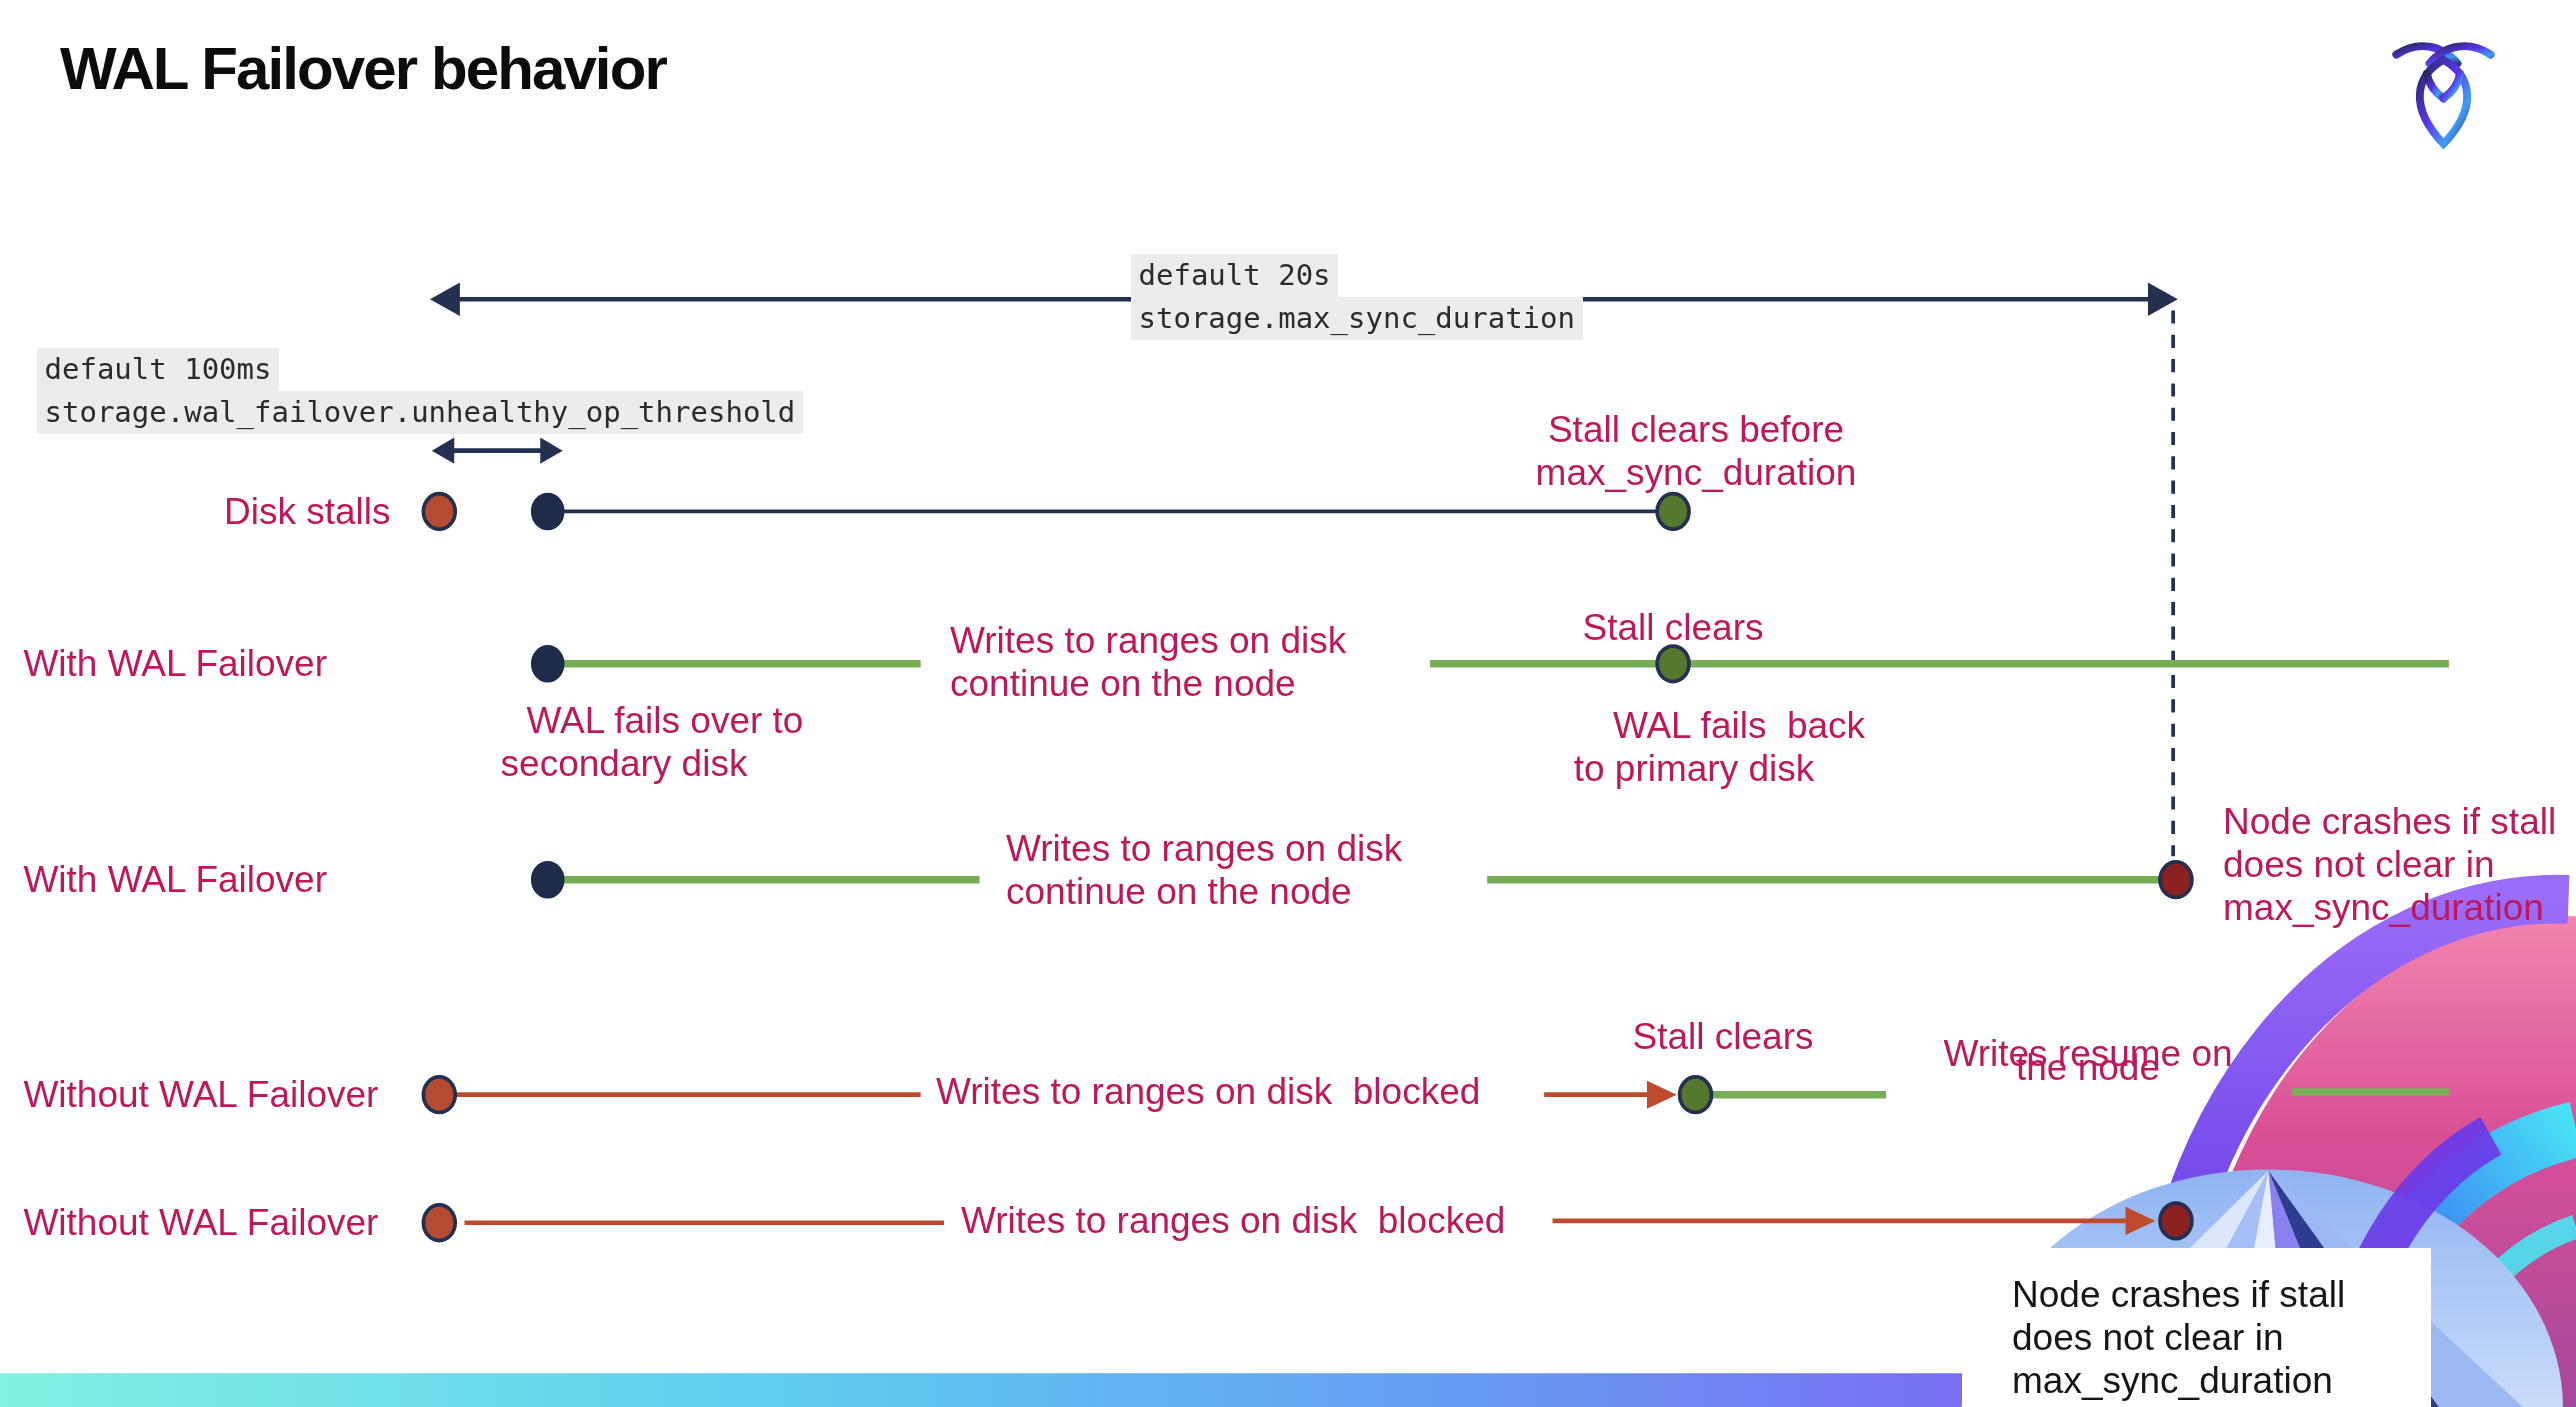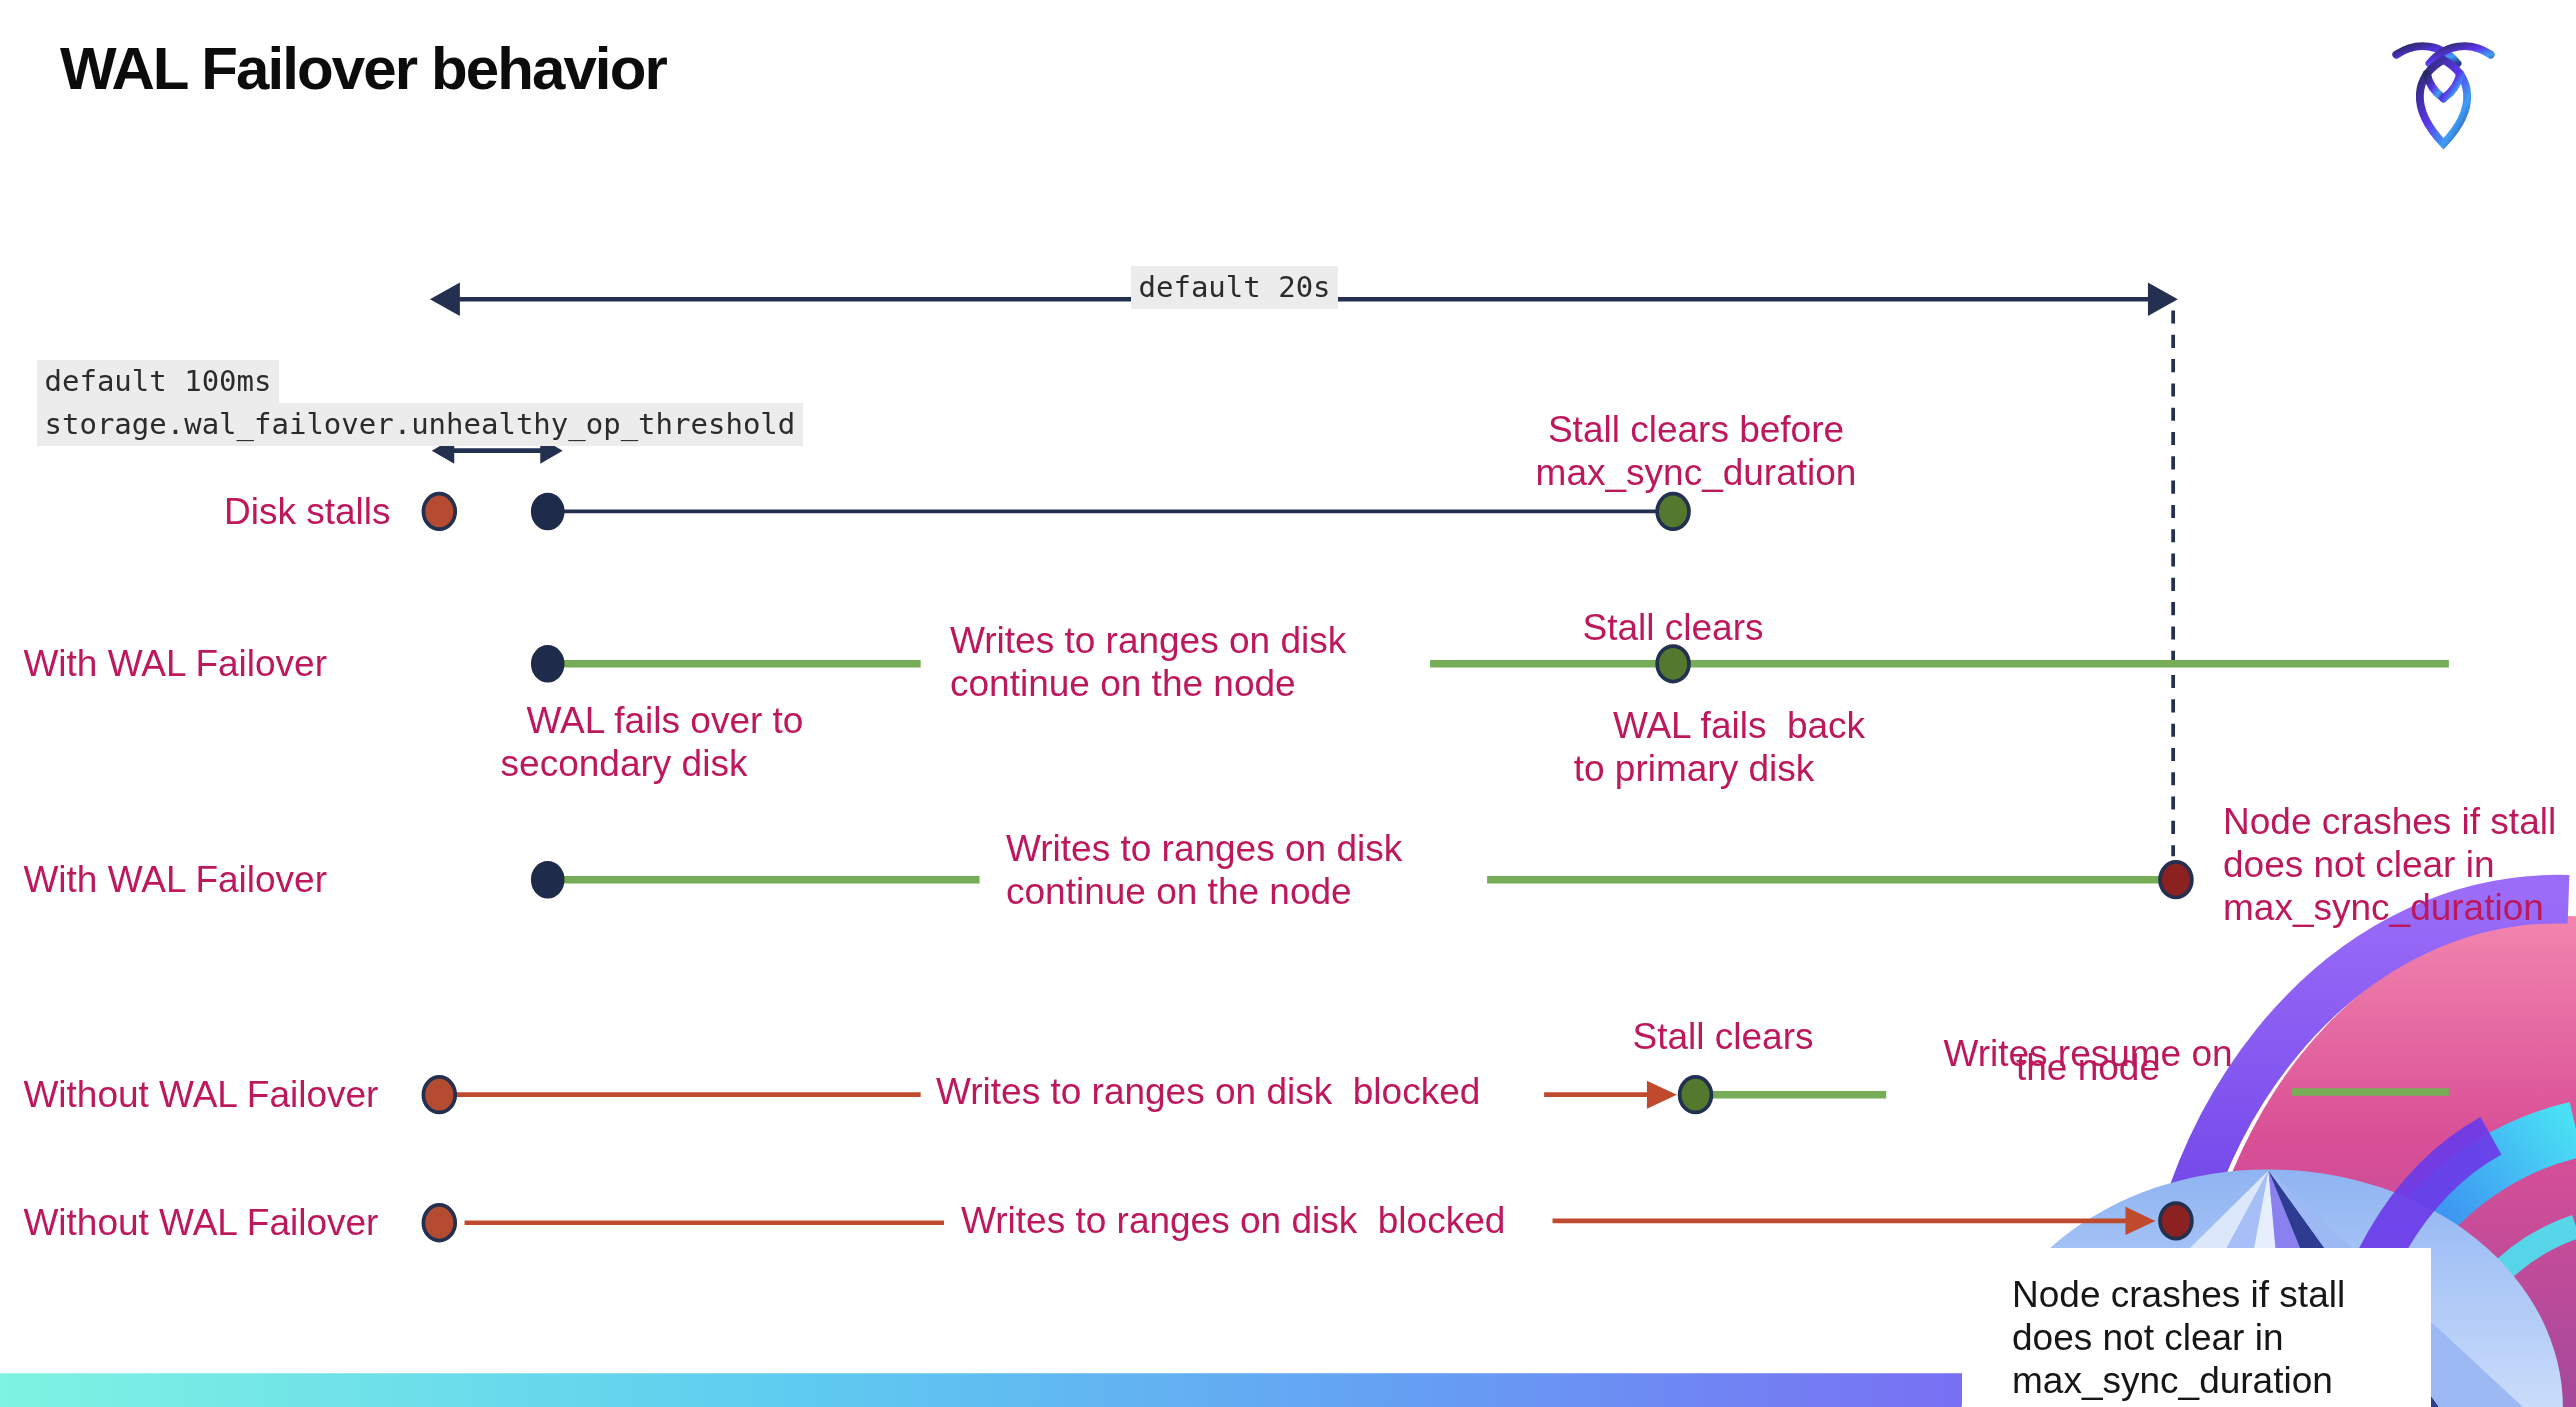--- a/index.html
+++ b/index.html
@@ -2,21 +2,21 @@
 <html style="font-size:15px"><head>
 <meta charset="utf-8">
 <style>
   html,body{margin:0;padding:0;background:#ffffff;}
   #page{position:relative;width:2576px;height:1408px;background:#ffffff;overflow:hidden;
         font-family:"Liberation Sans",sans-serif;color:#161616;}
   #diagram-svg{position:absolute;left:0;top:0;z-index:1;}
   .t{position:absolute;z-index:2;font-size:37px;line-height:43px;white-space:pre;color:#be185d;}
   .ctr{transform:translateX(-50%);text-align:center;}
   .mono{position:absolute;z-index:2;font-family:"DejaVu Sans Mono",monospace;font-size:29px;
-        line-height:41px;background:#ececec;color:#2b2b2b;padding:0.9px 7.5px;white-space:pre;width:max-content;margin-top:12px;}
+        line-height:41px;background:#ececec;color:#2b2b2b;padding:0.9px 7.5px;white-space:pre;width:max-content;}
   #page-title{position:absolute;left:60px;top:34px;z-index:2;font-size:60px;font-weight:700;
         letter-spacing:-1.9px;color:#0c0c0c;white-space:pre;}
   #logo{position:absolute;left:2391px;top:37px;z-index:2;}
   #crash-box{position:absolute;left:1962px;top:1248px;width:469px;height:160px;background:#ffffff;z-index:3;}
   #crash-box .bl{position:absolute;left:50px;font-size:37px;line-height:43px;white-space:pre;color:#161616;}
 </style>
 </head>
 <body>
 
 <div id="page">
@@ -136,20 +136,21 @@
       <path d="M60,26 C28,44 20,80 60,122 C100,80 92,44 60,26 Z"></path>
       <path d="M60,120 L60,70"></path>
       <path d="M60,70 C50,63 43,52 41,42"></path>
       <path d="M60,70 C70,63 77,52 79,42"></path>
     </g>
   </svg>
 
   <div id="page-title">WAL Failover behavior</div>
 
   <div class="mono" style="left:1131px;top:254px;">default 20s</div>
+  <div class="mono" style="left:1131px;top:297px;">storage.max_sync_duration</div>
 
   <div class="mono" style="left:37px;top:348px;">default 100ms</div>
   <div class="mono" style="left:37px;top:391px;">storage.wal_failover.unhealthy_op_threshold</div>
 
   <div class="t" style="left:224px;top:490px;">Disk stalls</div>
   <div class="t" style="left:23.4px;top:642px;">With WAL Failover</div>
   <div class="t" style="left:23.4px;top:858px;">With WAL Failover</div>
   <div class="t" style="left:23.4px;top:1073px;">Without WAL Failover</div>
   <div class="t" style="left:23.4px;top:1201px;">Without WAL Failover</div>
 

